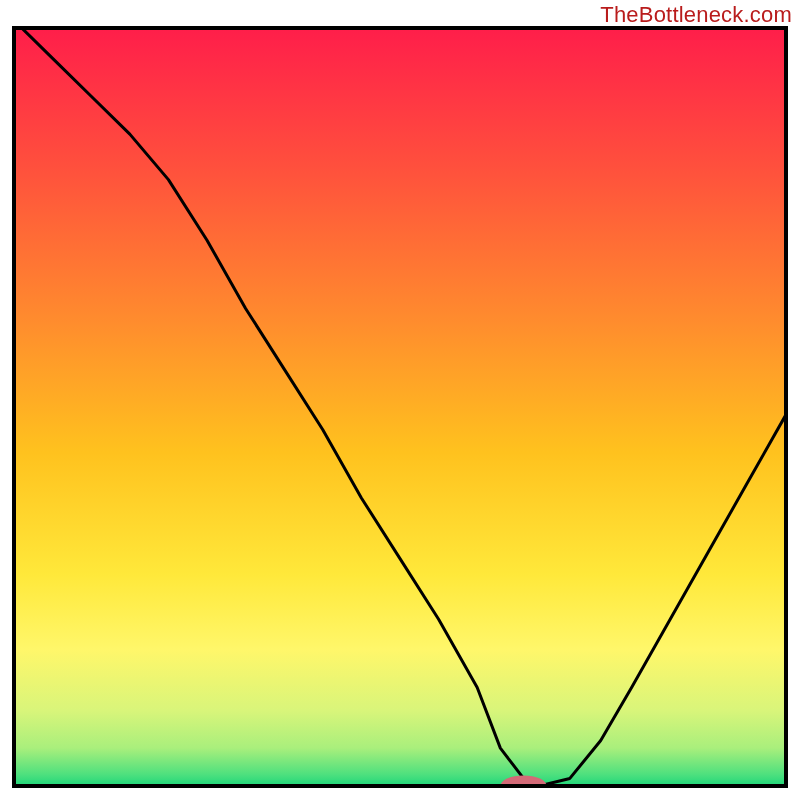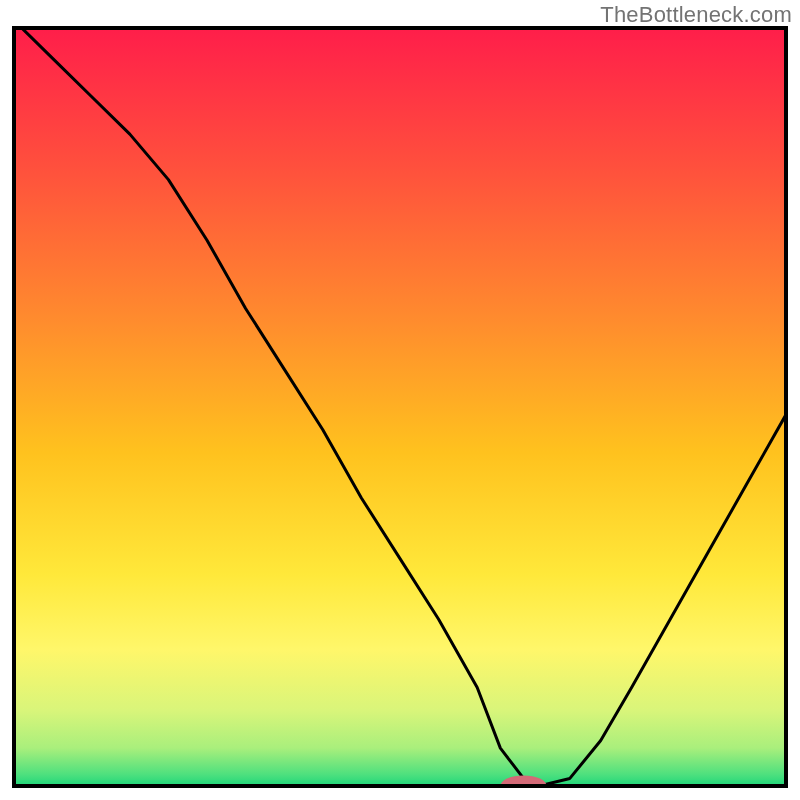--- a/index.html
+++ b/index.html
@@ -14,21 +14,21 @@
     position: relative;
     width: 800px;
     height: 800px;
   }
   .watermark {
     position: absolute;
     top: 2px;
     right: 8px;
     font-size: 22px;
     font-weight: 500;
-    color: #737373;
+    color: #b91c1c;
     letter-spacing: 0.2px;
   }
   svg.chart {
     position: absolute;
     top: 0;
     left: 0;
     width: 800px;
     height: 800px;
     display: block;
   }

